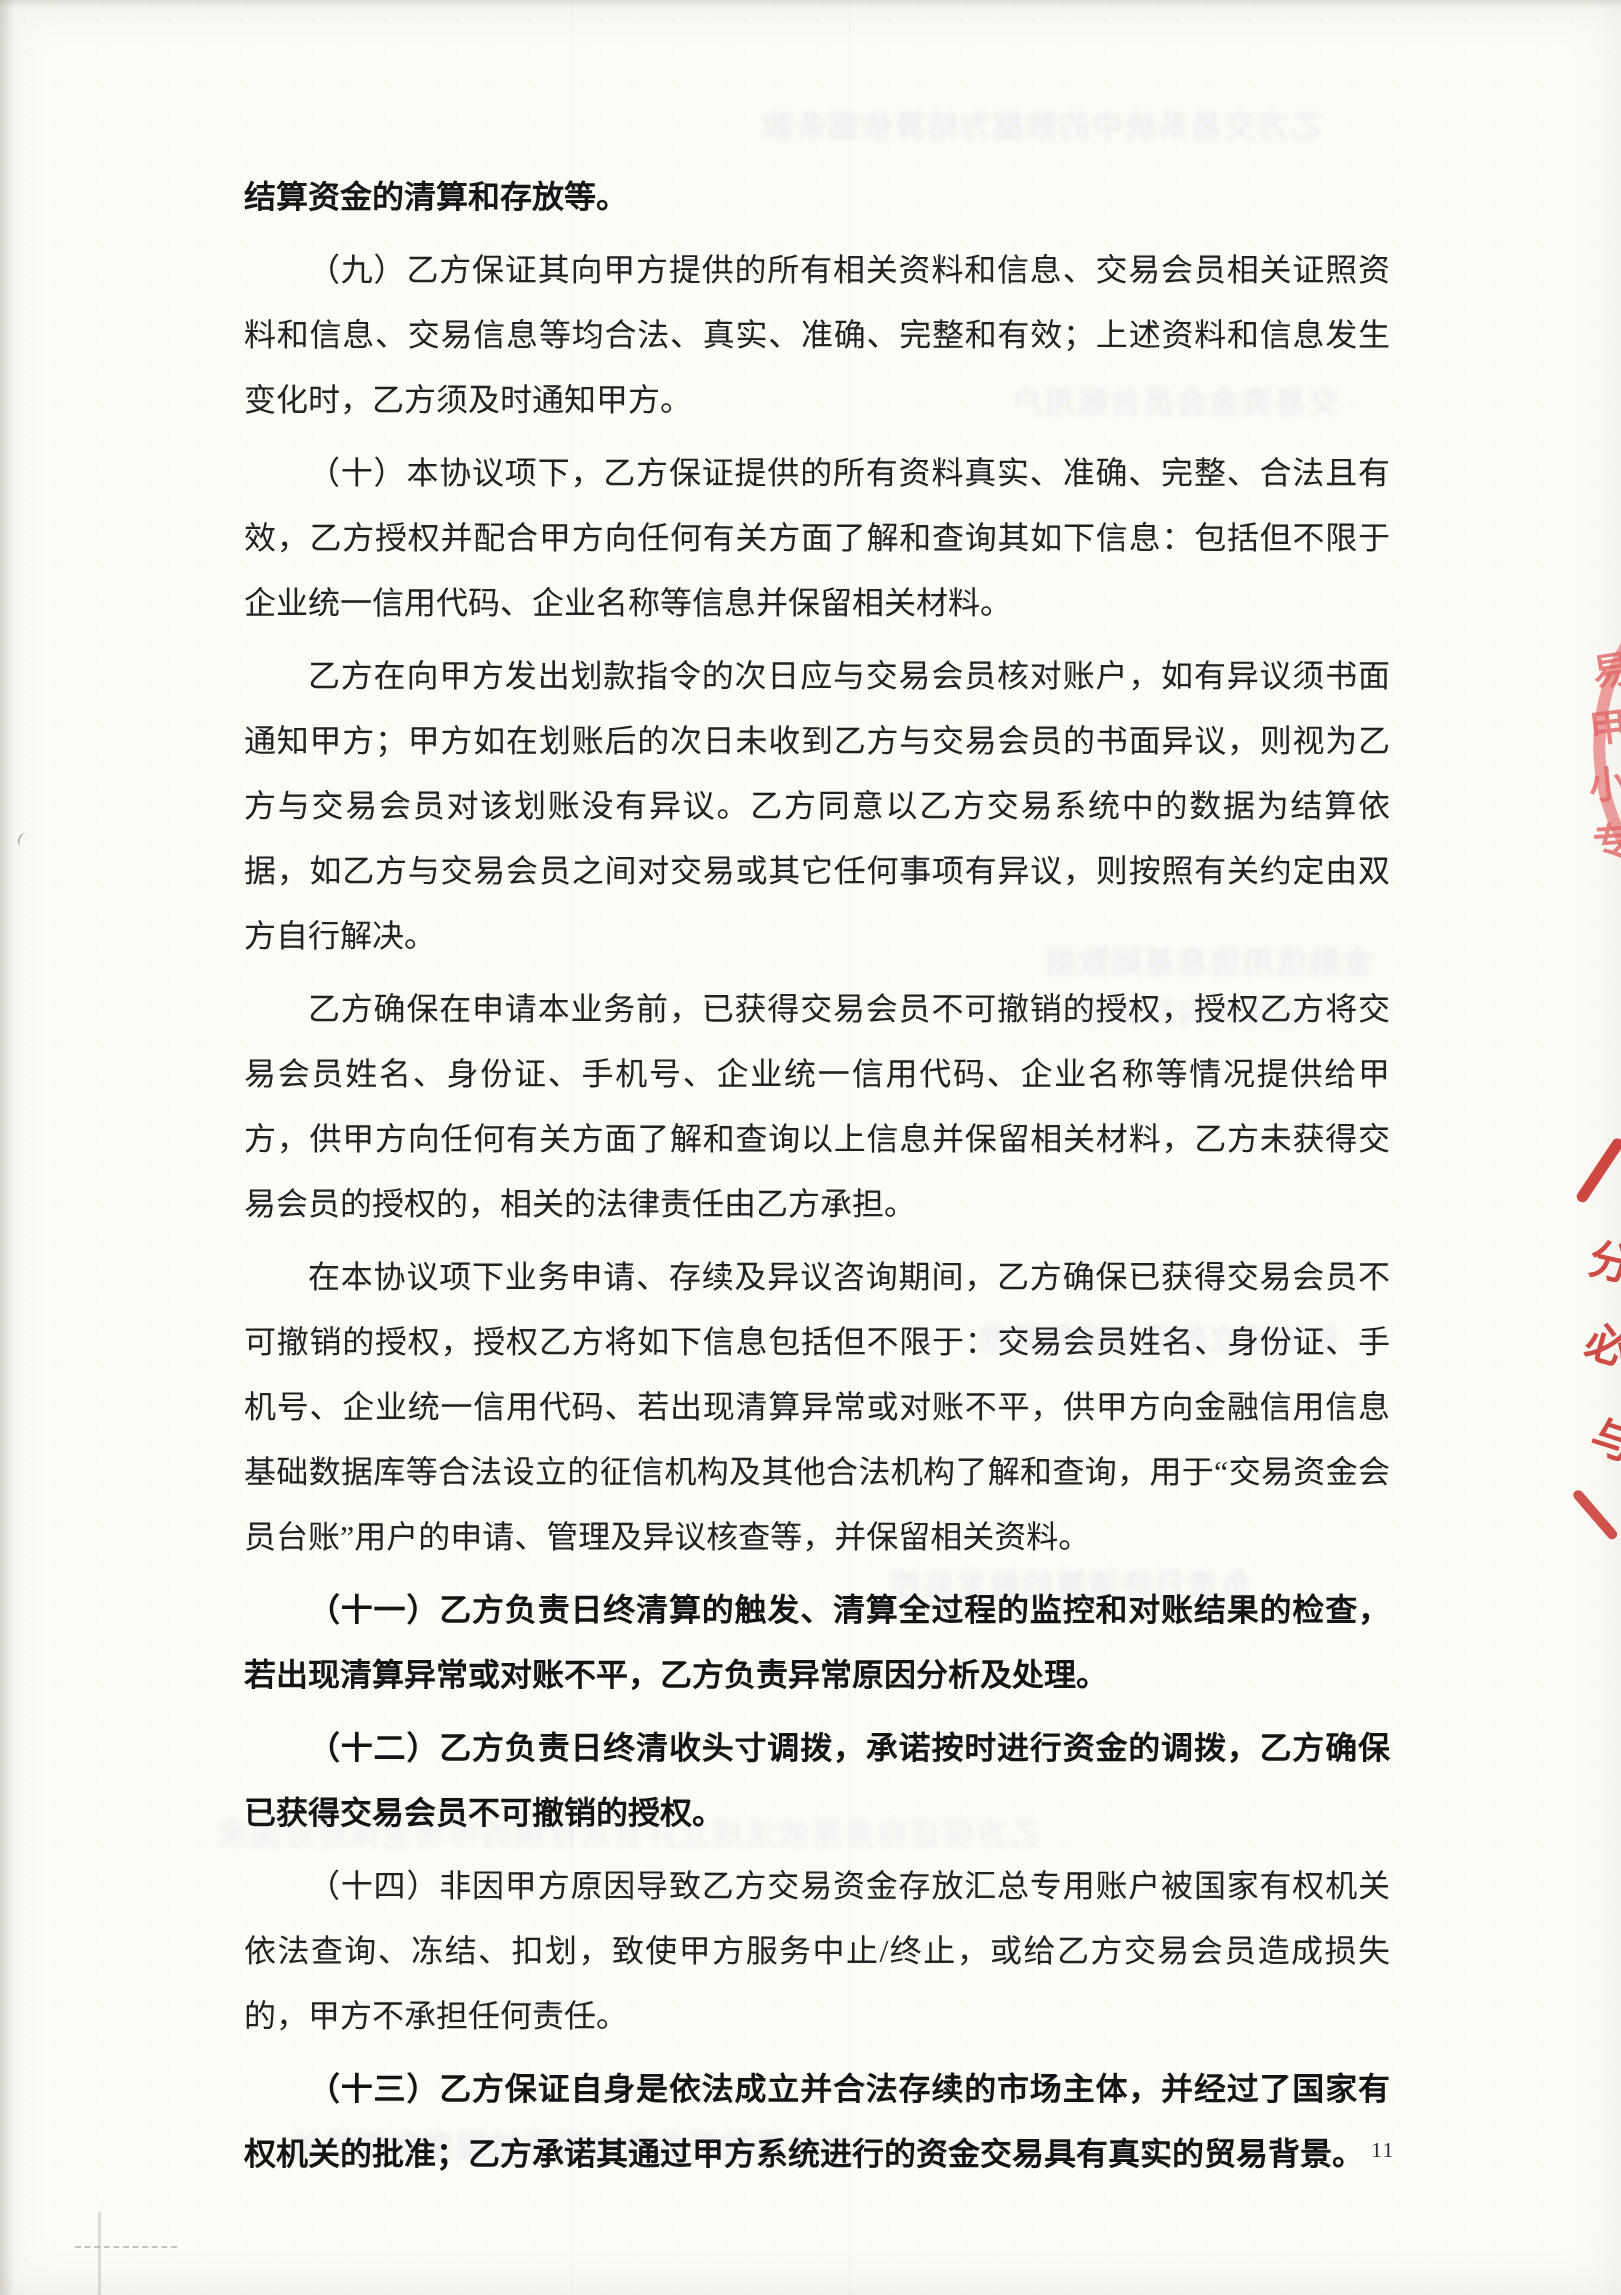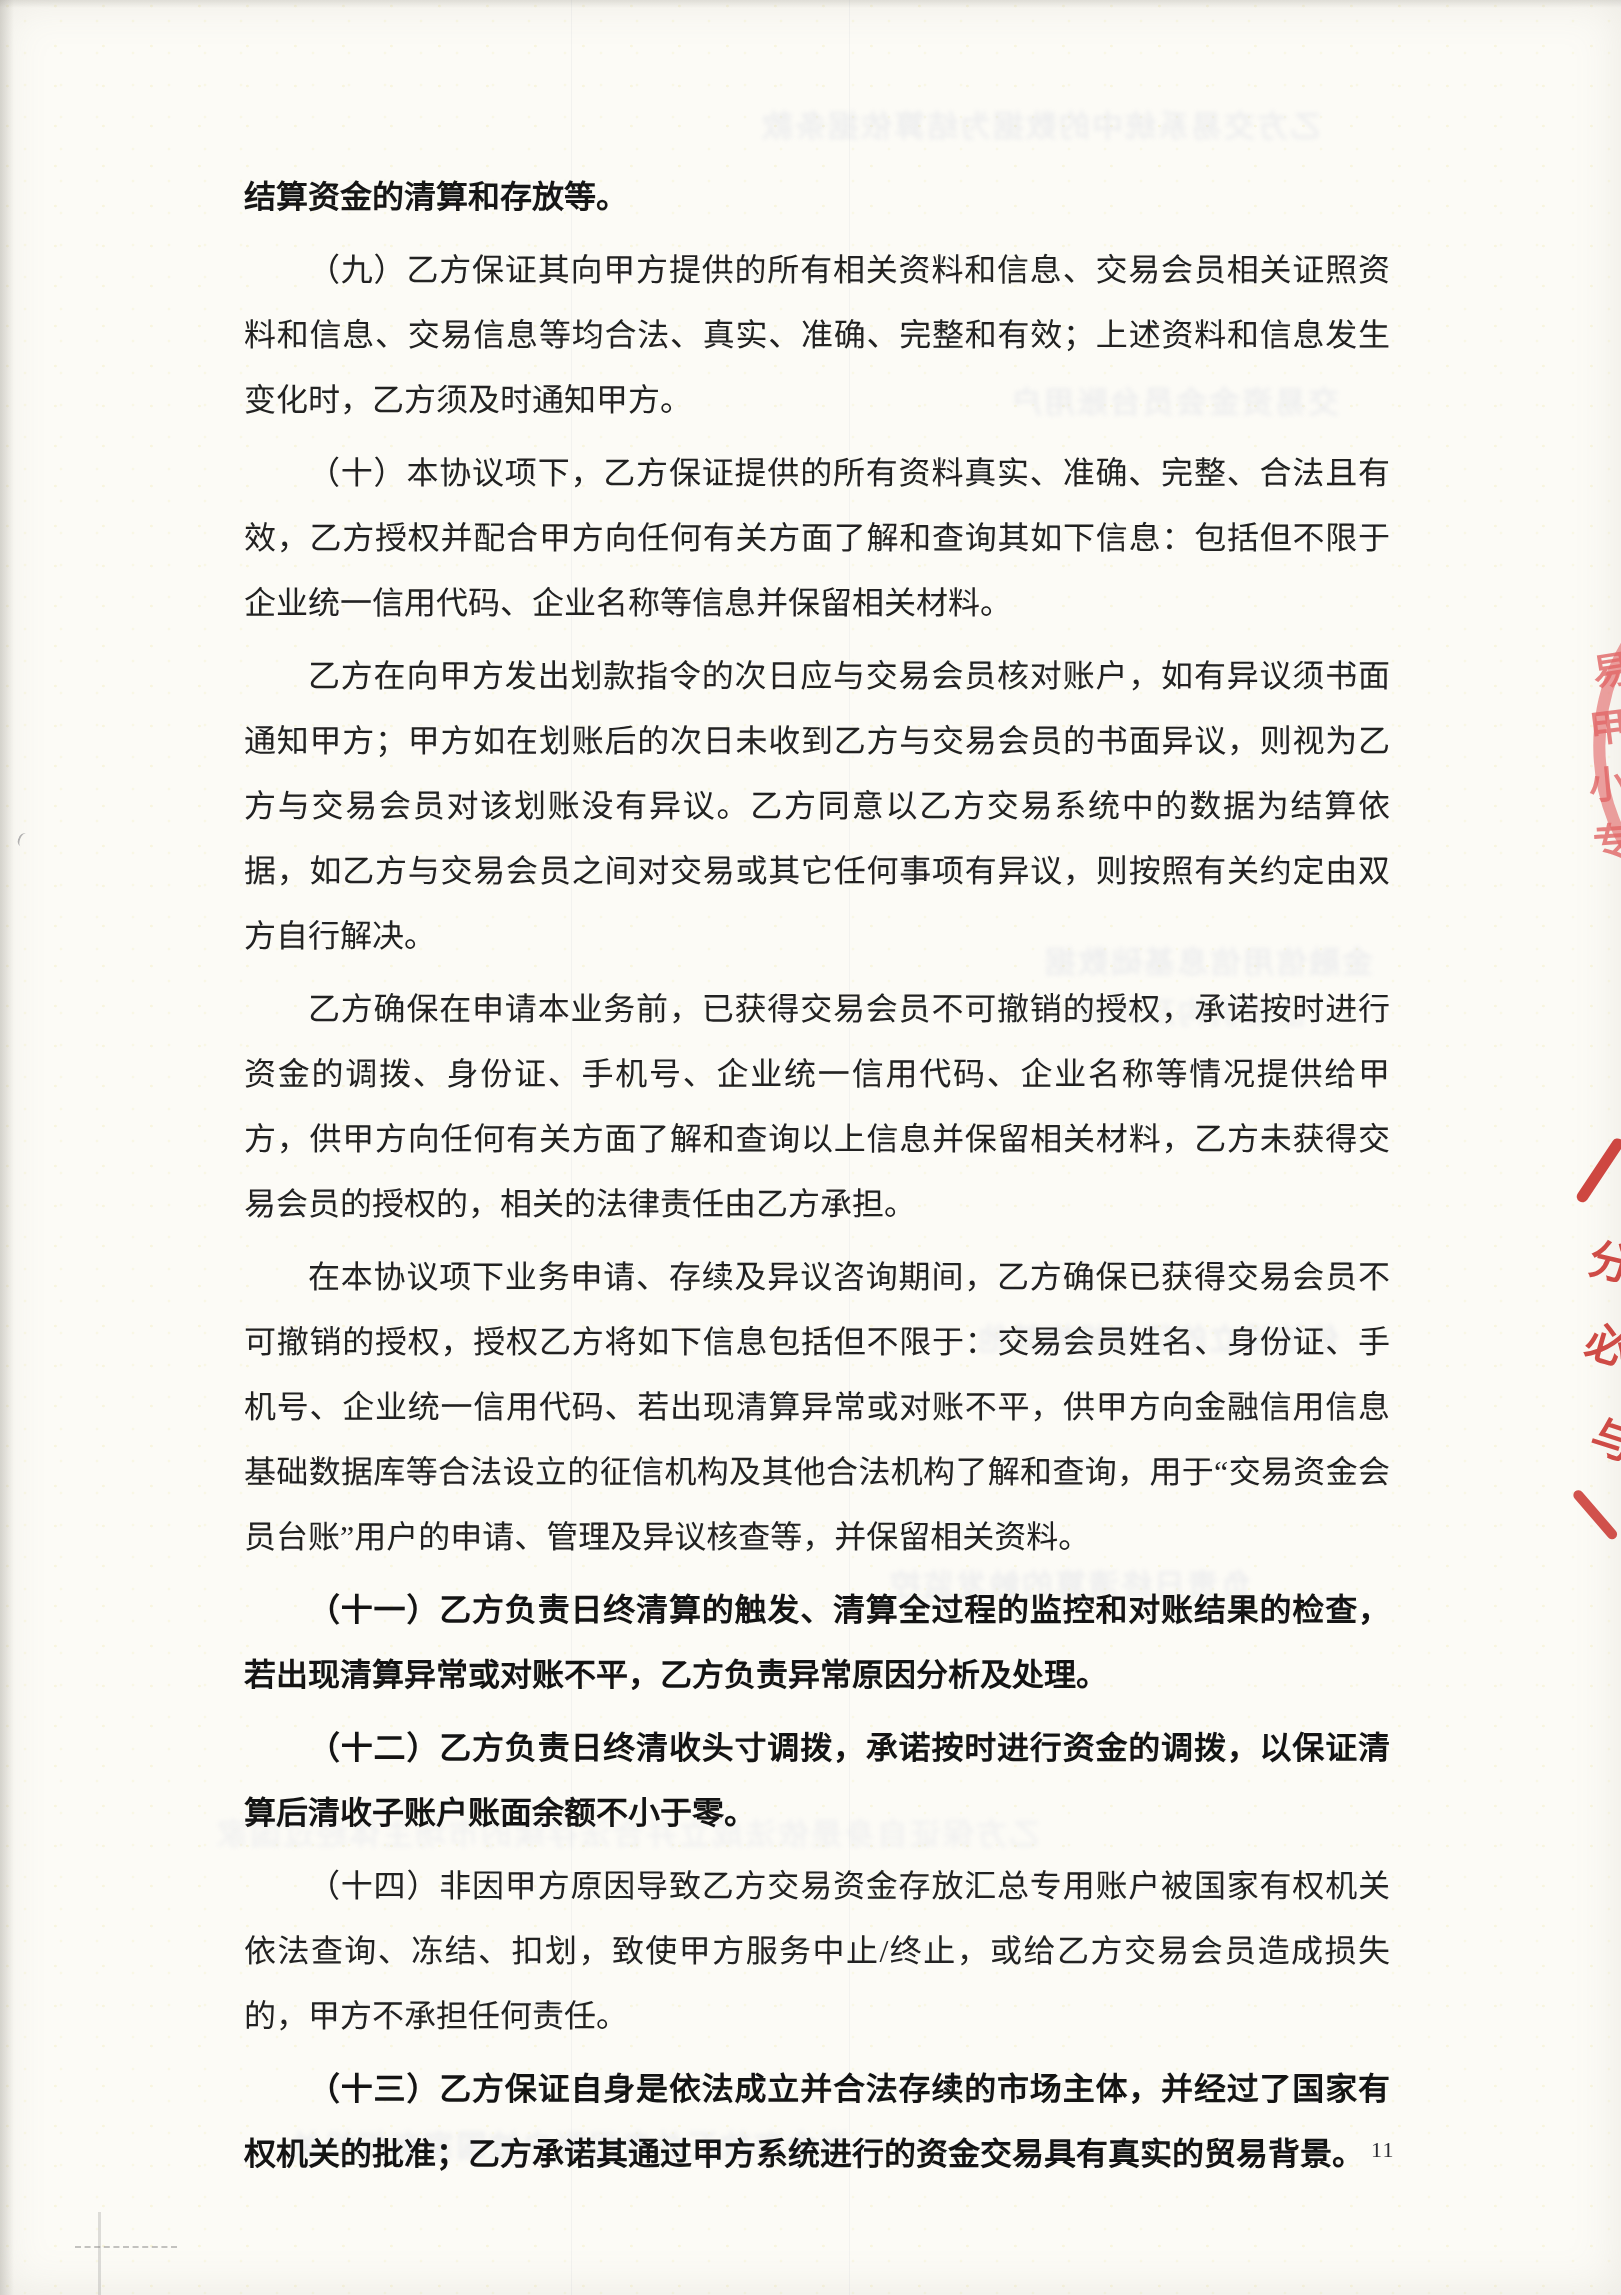--- a/index.html
+++ b/index.html
@@ -110,24 +110,24 @@
   <div class="bleed b5">依法设立的征信机构其他</div>
   <div class="bleed b6">负责日终清算的触发监控</div>
   <div class="bleed b7">乙方保证自身是依法成立并合法存续的市场主体经过国家</div>
   <div class="bleed b8">资金存放汇总专用账户被国家有权机关</div>
 
   <div class="textblock">
     <p class="para-hei">结算资金的清算和存放等。</p>
     <p class="para-indent">（九）乙方保证其向甲方提供的所有相关资料和信息、交易会员相关证照资料和信息、交易信息等均合法、真实、准确、完整和有效；上述资料和信息发生变化时，乙方须及时通知甲方。</p>
     <p class="para-indent">（十）本协议项下，乙方保证提供的所有资料真实、准确、完整、合法且有效，乙方授权并配合甲方向任何有关方面了解和查询其如下信息：包括但不限于企业统一信用代码、企业名称等信息并保留相关材料。</p>
     <p class="para-indent">乙方在向甲方发出划款指令的次日应与交易会员核对账户，如有异议须书面通知甲方；甲方如在划账后的次日未收到乙方与交易会员的书面异议，则视为乙方与交易会员对该划账没有异议。乙方同意以乙方交易系统中的数据为结算依据，如乙方与交易会员之间对交易或其它任何事项有异议，则按照有关约定由双方自行解决。</p>
-    <p class="para-indent">乙方确保在申请本业务前，已获得交易会员不可撤销的授权，承诺按时进行资金的调拨、身份证、手机号、企业统一信用代码、企业名称等情况提供给甲方，供甲方向任何有关方面了解和查询以上信息并保留相关材料，乙方未获得交易会员的授权的，相关的法律责任由乙方承担。</p>
+    <p class="para-indent">乙方确保在申请本业务前，已获得交易会员不可撤销的授权，授权乙方将交易会员姓名、身份证、手机号、企业统一信用代码、企业名称等情况提供给甲方，供甲方向任何有关方面了解和查询以上信息并保留相关材料，乙方未获得交易会员的授权的，相关的法律责任由乙方承担。</p>
     <p class="para-indent">在本协议项下业务申请、存续及异议咨询期间，乙方确保已获得交易会员不可撤销的授权，授权乙方将如下信息包括但不限于：交易会员姓名、身份证、手机号、企业统一信用代码、若出现清算异常或对账不平，供甲方向金融信用信息基础数据库等合法设立的征信机构及其他合法机构了解和查询，用于“交易资金会员台账”用户的申请、管理及异议核查等，并保留相关资料。</p>
     <p class="para-indent para-bold">（十一）乙方负责日终清算的触发、清算全过程的监控和对账结果的检查，若出现清算异常或对账不平，乙方负责异常原因分析及处理。</p>
-    <p class="para-indent para-bold">（十二）乙方负责日终清收头寸调拨，承诺按时进行资金的调拨，以保证清算后清收子账户账面余额不小于零。</p>
+    <p class="para-indent para-bold">（十二）乙方负责日终清收头寸调拨，承诺按时进行资金的调拨，乙方确保已获得交易会员不可撤销的授权。</p>
     <p class="para-indent">（十四）非因甲方原因导致乙方交易资金存放汇总专用账户被国家有权机关依法查询、冻结、扣划，致使甲方服务中止/终止，或给乙方交易会员造成损失的，甲方不承担任何责任。</p>
     <p class="para-indent para-bold">（十三）乙方保证自身是依法成立并合法存续的市场主体，并经过了国家有权机关的批准；乙方承诺其通过甲方系统进行的资金交易具有真实的贸易背景。</p>
   </div>
 
   <div class="stamp stamp-upper">
     <svg width="444" height="417" viewBox="0 0 660 620" xmlns="http://www.w3.org/2000/svg">
       <circle cx="340" cy="300" r="298" fill="none" stroke="#e57b7b" stroke-width="18" opacity="0.72"></circle>
       <g fill="#e06565" opacity="0.80" font-size="56" font-weight="bold" font-family="serif">
         <text x="36" y="212" transform="rotate(-9 36 212)">易</text>
         <text x="30" y="296" transform="rotate(-7 30 296)">甲</text>

